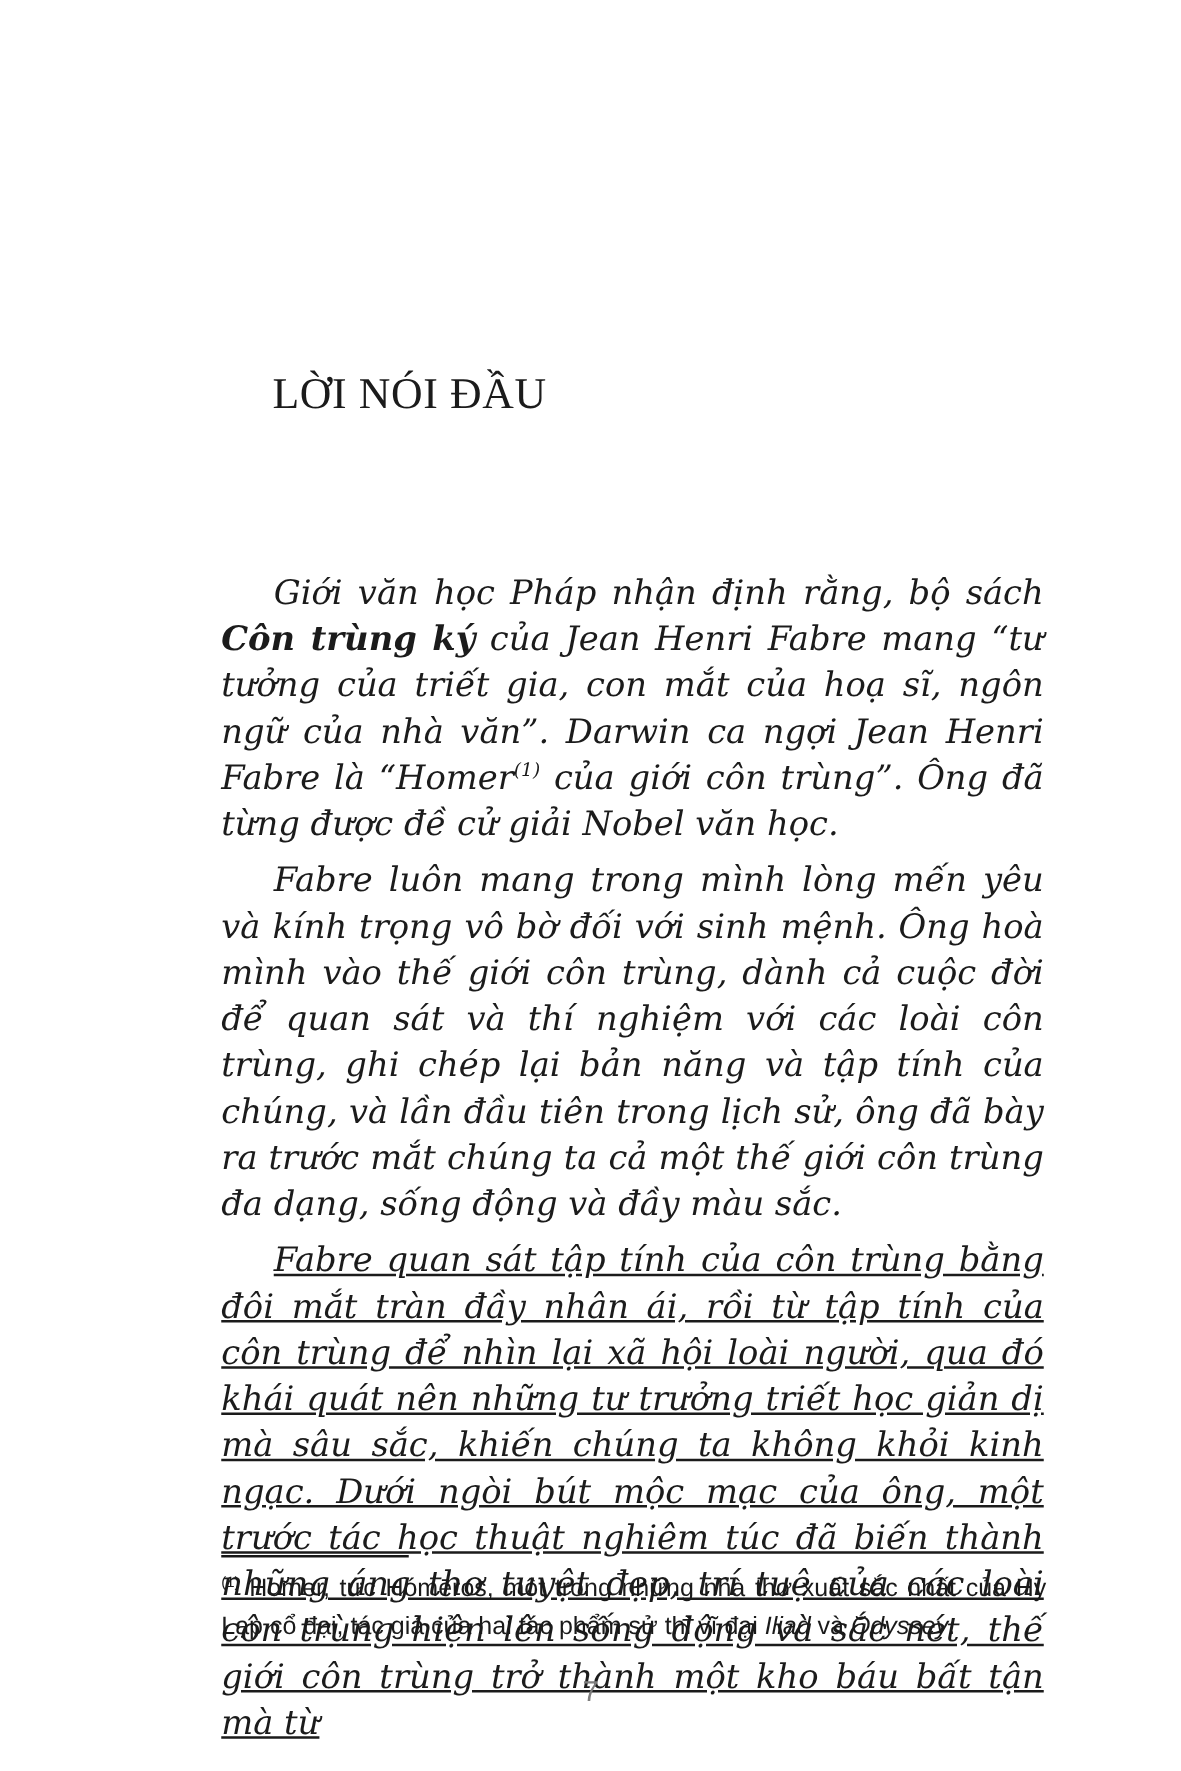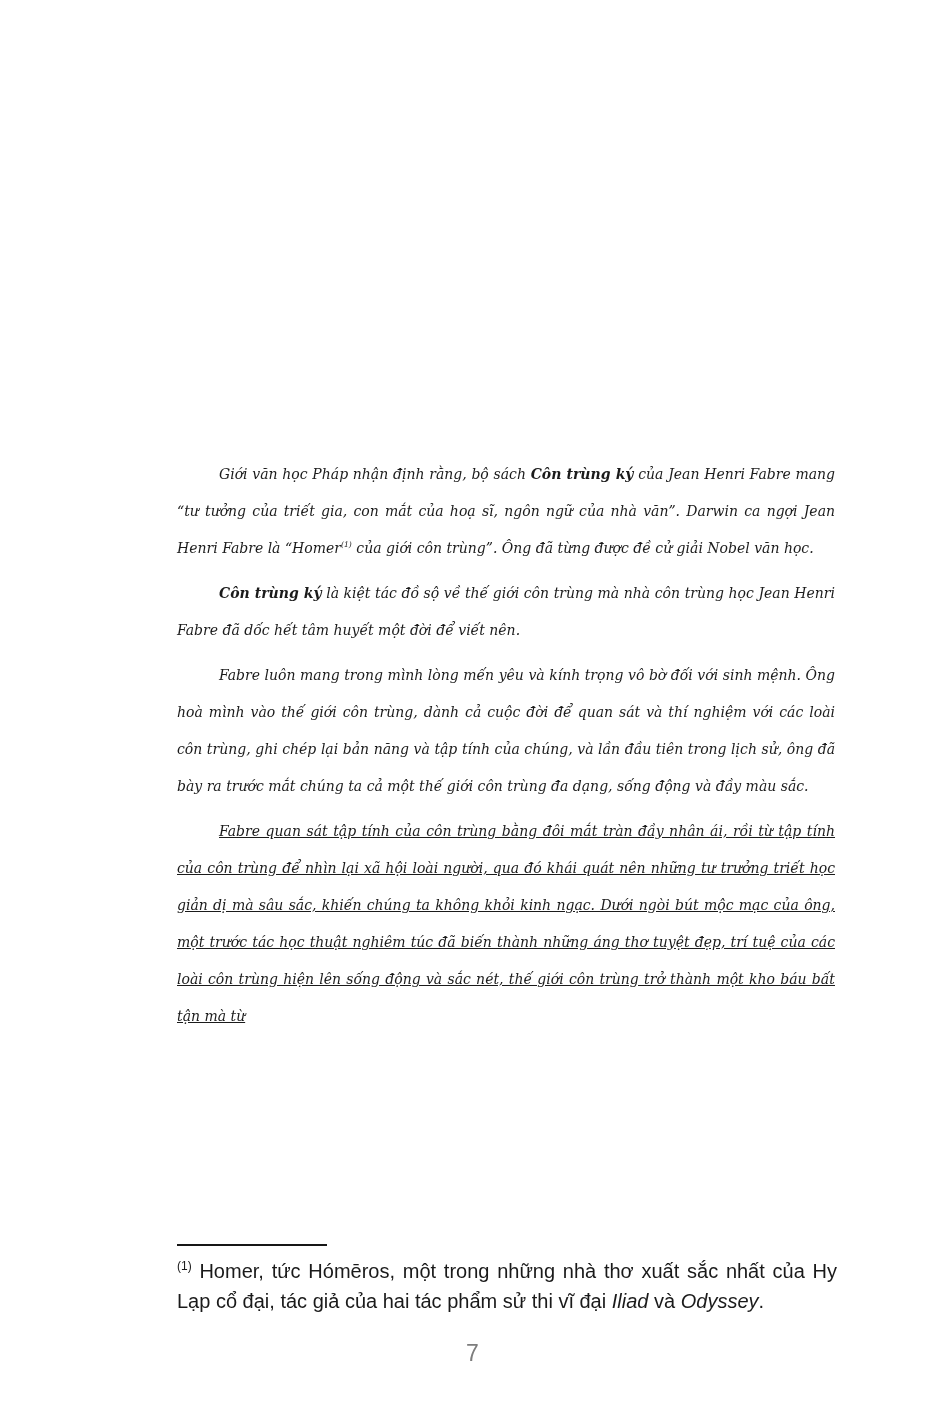--- a/index.html
+++ b/index.html
@@ -32,21 +32,21 @@
     color:var(--text-color);
     white-space:nowrap;
   }
   .preface-body{
     position:absolute;
     left:177px;
     top:456px;
     width:658px;
     font-family:"DejaVu Serif", serif;
     font-style:italic;
-    font-size:14px;
+    font-size:27px;
     line-height:37px;
     text-align:justify;
     color:var(--text-color);
   }
   .para{
     margin:0 0 8px 0;
     text-indent:42px;
   }
   .para:last-child{margin-bottom:0;text-decoration:underline;}
   .b{font-weight:bold;}
@@ -92,24 +92,24 @@
     font-family:"Liberation Sans", sans-serif;
     font-size:23px;
     color:var(--page-number-color);
   }
 </style>
 </head>
 <body>
 
 <div class="page">
 
+  <h1 class="chapter-title">LỜI NÓI ĐẦU</h1>
 
   <div class="preface-body">
       <p class="para"><span>Giới văn học Pháp nhận định rằng, bộ sách </span><span class="b">Côn trùng ký</span><span> của Jean Henri Fabre mang “tư tưởng của triết gia, con mắt của hoạ sĩ, ngôn ngữ của nhà văn”. Darwin ca ngợi Jean Henri Fabre là “Homer</span><span class="sup">(1)</span><span> của giới côn trùng”. Ông đã từng được đề cử giải Nobel văn học.</span></p>
-      <p class="para"><span class="b">Côn trùng ký</span><span> là kiệt tác đồ sộ về thế giới côn trùng mà nhà côn trùng học Jean Henri Fabre đã dốc hết tâm huyết một đời để viết nên.</span></p>
       <p class="para"><span>Fabre luôn mang trong mình lòng mến yêu và kính trọng vô bờ đối với sinh mệnh. Ông hoà mình vào thế giới côn trùng, dành cả cuộc đời để quan sát và thí nghiệm với các loài côn trùng, ghi chép lại bản năng và tập tính của chúng, và lần đầu tiên trong lịch sử, ông đã bày ra trước mắt chúng ta cả một thế giới côn trùng đa dạng, sống động và đầy màu sắc.</span></p>
       <p class="para"><span>Fabre quan sát tập tính của côn trùng bằng đôi mắt tràn đầy nhân ái, rồi từ tập tính của côn trùng để nhìn lại xã hội loài người, qua đó khái quát nên những tư trưởng triết học giản dị mà sâu sắc, khiến chúng ta không khỏi kinh ngạc. Dưới ngòi bút mộc mạc của ông, một trước tác học thuật nghiêm túc đã biến thành những áng thơ tuyệt đẹp, trí tuệ của các loài côn trùng hiện lên sống động và sắc nét, thế giới côn trùng trở thành một kho báu bất tận mà từ</span></p>
     </div>
 
   <div class="footnote-divider"></div>
 
   <p class="footnote"><span class="fn-sup">(1)</span><span> Homer, tức Hómēros, một trong những nhà thơ xuất sắc nhất của Hy Lạp cổ đại, tác giả của hai tác phẩm sử thi vĩ đại </span><span class="i">Iliad</span><span> và </span><span class="i">Odyssey</span><span>.</span></p>
 
   <p class="page-number">7</p>
 

